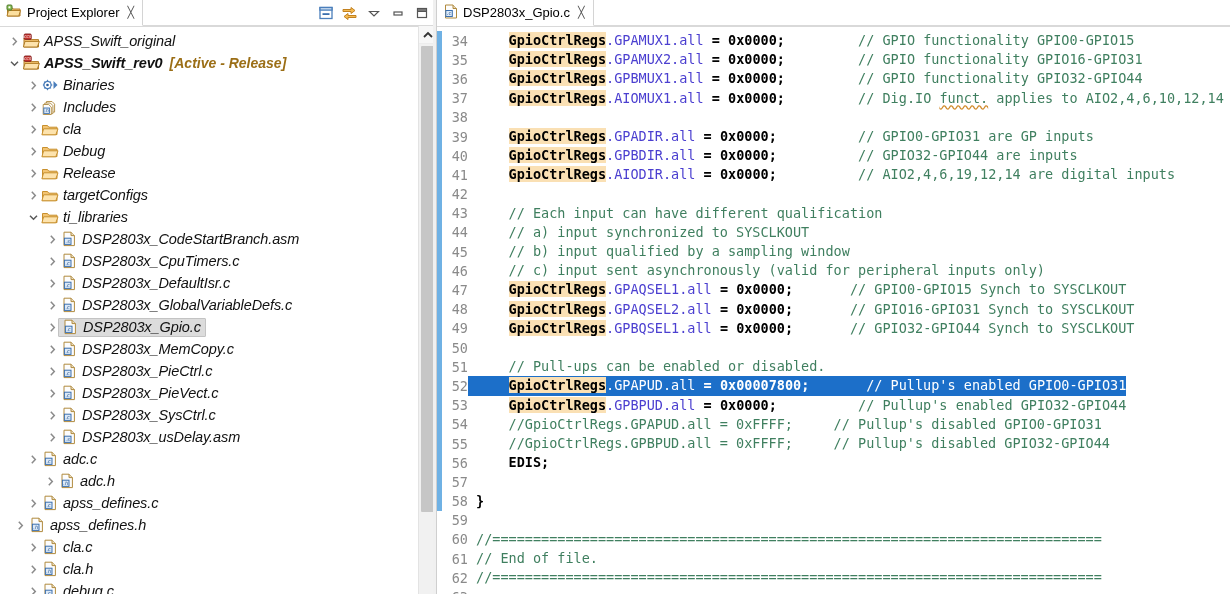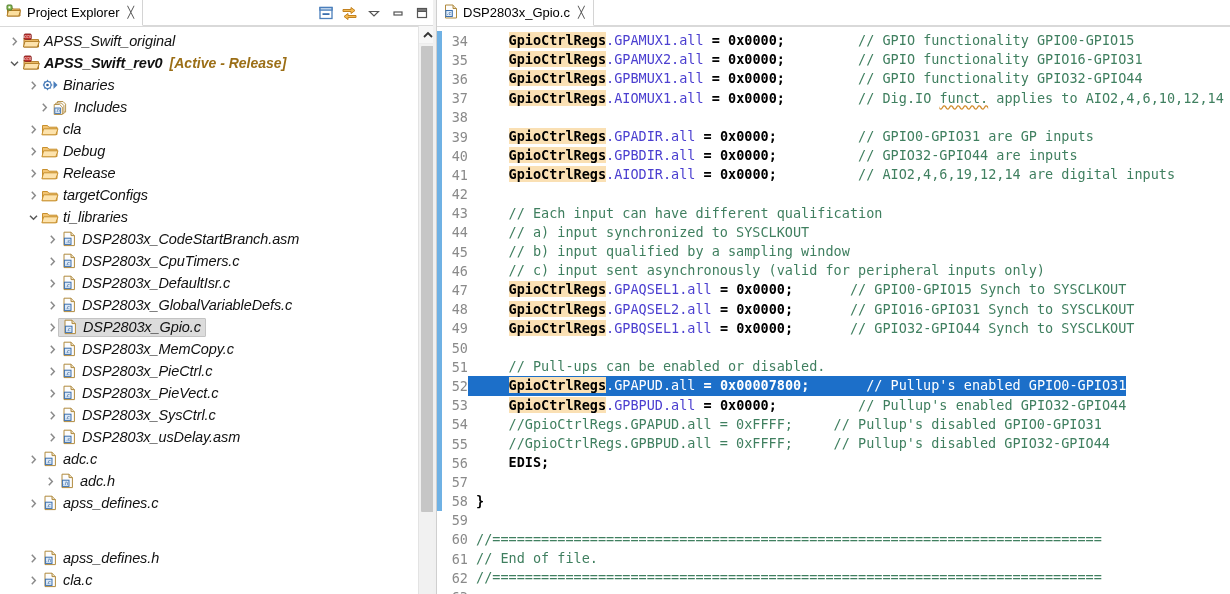--- a/index.html
+++ b/index.html
@@ -265,21 +265,21 @@
                   <path d="M7.9 9.4 l1 1"></path>
         <path d="M8.9 3.7 l-1 1"></path>
                   <path d="M3.2 9.4 l-1 1"></path>
       </g>
       <path d="M11.5 3 l4 4 -4 4 z" fill="#4a7ebb"></path>
     </svg>
             </span>
             <span class="tlabel">Binaries</span>
           </span>
         </div>
-        <div class="tree-row" style="padding-left: 36px;">
+        <div class="tree-row" style="padding-left: 25px;">
           <span class="tw">
             <svg width="11" height="11" viewBox="0 0 11 11">
               <path d="M3.8 1.8 L7.3 5.5 L3.8 9.2" fill="none" stroke="#8a8a8a" stroke-width="1.5"></path>
             </svg>
           </span>
           <span class="selwrap">
             <span class="ticon">
               <svg width="17" height="15" viewBox="0 0 17 15">
       <path d="M4.5 1.5 h5.5 l2.6 2.6 v8 h-8.1 z" fill="#fdfdfd" stroke="#b08a3e" stroke-width="0.9"></path>
       <path d="M2.8 3 h5.5 l2.6 2.6 v8 h-8.1 z" fill="#fdfdfd" stroke="#b08a3e" stroke-width="0.9"></path>
@@ -598,21 +598,21 @@
               <svg width="15" height="16" viewBox="0 0 15 16">
       <path d="M2 1.2 h7 l3.4 3.4 v10 h-10.4 z" fill="#fdfdfd" stroke="#b08a3e" stroke-width="1"></path>
       <path d="M9 1.2 v3.4 h3.4" fill="#e9ddc1" stroke="#b08a3e" stroke-width="1"></path>
       <rect x="2.4" y="7.2" width="6.6" height="6.2" fill="#dce9f7" stroke="#3b6fae" stroke-width="1"></rect>
       <text x="5.7" y="12.2" font-size="5" fill="#1c4f8f" text-anchor="middle" font-family="DejaVu Sans, sans-serif">.c</text>
     </svg>
             </span>
             <span class="tlabel">apss_defines.c</span>
           </span>
         </div>
-        <div class="tree-row" style="padding-left: 25px; margin-top: 33px;">
+        <div class="tree-row" style="padding-left: 12px;">
           <span class="tw">
             <svg width="11" height="11" viewBox="0 0 11 11">
               <path d="M3.8 1.8 L7.3 5.5 L3.8 9.2" fill="none" stroke="#8a8a8a" stroke-width="1.5"></path>
             </svg>
           </span>
           <span class="selwrap">
             <span class="ticon">
               <svg width="15" height="16" viewBox="0 0 15 16">
       <path d="M2 1.2 h7 l3.4 3.4 v10 h-10.4 z" fill="#fdfdfd" stroke="#b08a3e" stroke-width="1"></path>
       <path d="M9 1.2 v3.4 h3.4" fill="#e9ddc1" stroke="#b08a3e" stroke-width="1"></path>

